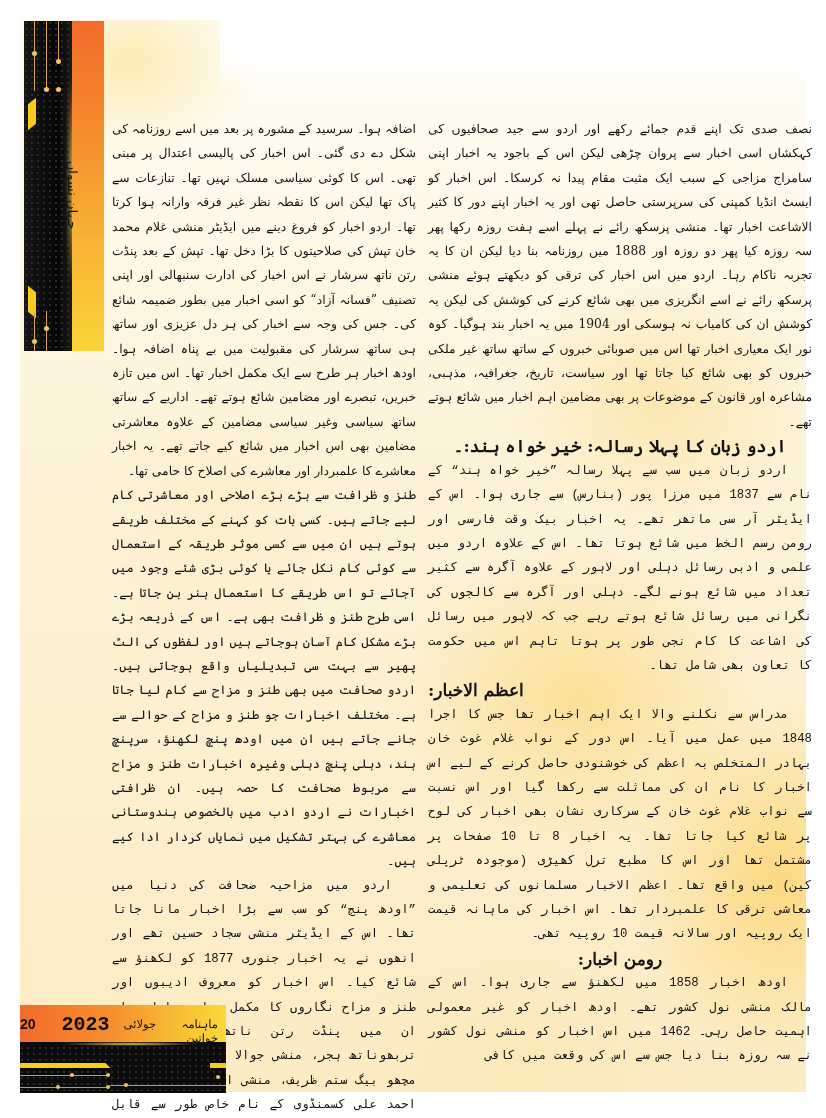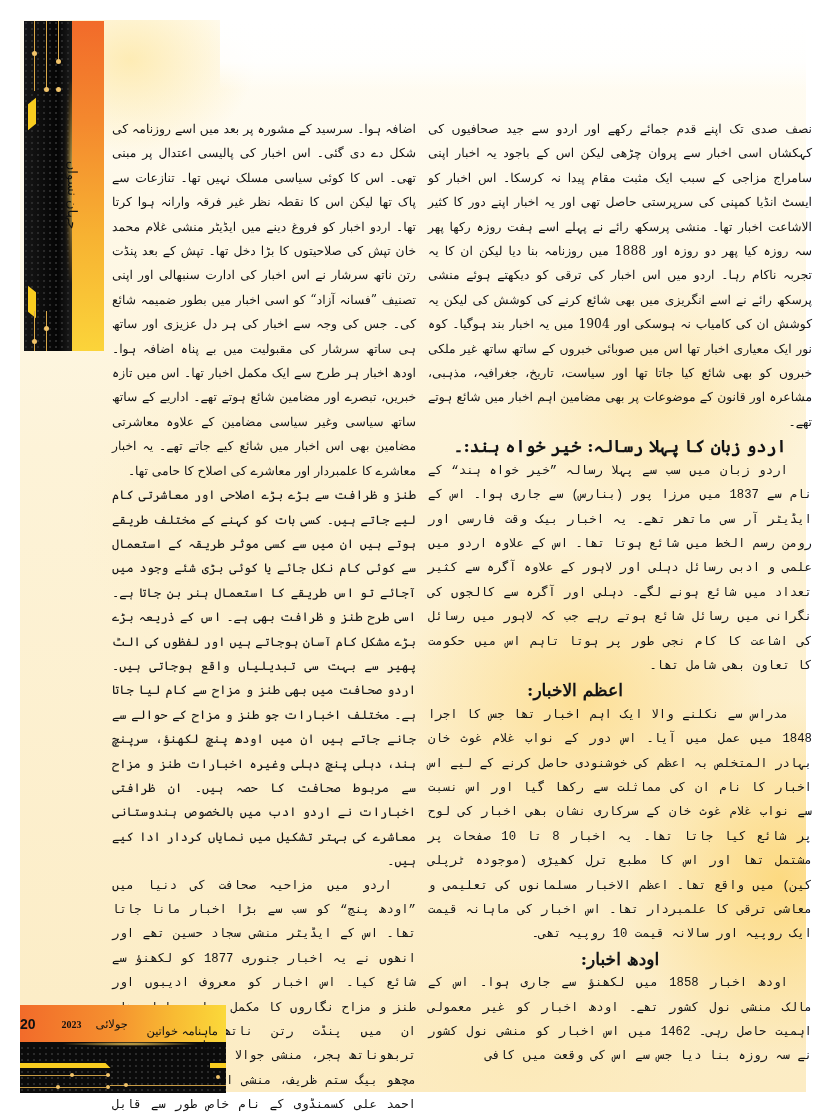--- a/index.html
+++ b/index.html
@@ -62,21 +62,21 @@
     color: #141414;
   }
   .col-right { left: 428px; width: 384px; }
   .col-left { left: 112px; width: 304px; }
   .col p { margin: 0; }
   .col .indent { text-indent: 24px; font-family: Liberation Mono, monospace; }
   .col h3 {
     margin: 0; font-size: 17px; font-weight: bold; text-align: center;
     line-height: 24.4px;
   }
-  .col h3.start { text-align: center; padding-right: 90px; }
+  .col h3.start { text-align: left; padding-right: 90px; }
 
   
   .footer {
     position: absolute; left: 20px; top: 1005px; width: 206px; height: 88px; overflow: hidden;
     background: #0c0c0c;
   }
   .footer .band {
     position: absolute; left: 0; top: 0; width: 100%; height: 37px;
     background: linear-gradient(90deg, #f26b2a 0%, #f5902f 45%, #f8bb33 75%, #fbd93a 100%);
   }
@@ -94,21 +94,21 @@
   .footer .fdot { position: absolute; width: 4px; height: 4px; border-radius: 50%; background: #f2c46a; }
   .footer .fy { position: absolute; background: #f8cc1f; }
   .footer-text {
     position: absolute; top: 9px; left: 0; width: 100%; height: 20px;
     display: flex; align-items: center; justify-content: flex-start;
     direction: rtl; padding-right: 8px; box-sizing: border-box;
     font-size: 12.5px; color: #111;
   }
   .footer-text .mag { font-family: "DejaVu Serif", serif; font-size: 11.5px; margin-left: 14px; margin-top: 28px; }
   .footer-text .month { font-family: "DejaVu Serif", serif; font-size: 11.5px; margin-left: 14px; }
-  .footer-text .year { font-family: Liberation Serif, serif; font-weight: bold; font-size: 10px; margin-left: 26px; }
+  .footer-text .year { font-family: Liberation Mono, monospace; font-weight: bold; font-size: 20px; margin-left: 26px; }
   .footer-text .pg { font-family: "Liberation Sans", sans-serif; font-weight: bold; font-size: 14px; }
 </style>
 </head>
 <body>
 
 <div class="page">
   <div class="page-top-white"></div>
 </div>
 
 <div class="side-bar">
@@ -130,21 +130,21 @@
   <div class="orange"></div>
 </div>
 <div class="side-label">جہانِ نسواں</div>
 
 <div class="col col-right">
   <p>نصف صدی تک اپنے قدم جمائے رکھے اور اردو سے جید صحافیوں کی کہکشاں اسی اخبار سے پروان چڑھی لیکن اس کے باجود یہ اخبار اپنی سامراج مزاجی کے سبب ایک مثبت مقام پیدا نہ کرسکا۔ اس اخبار کو ایسٹ انڈیا کمپنی کی سرپرستی حاصل تھی اور یہ اخبار اپنے دور کا کثیر الاشاعت اخبار تھا۔ منشی پرسکھ رائے نے پہلے اسے ہفت روزہ رکھا پھر سہ روزہ کیا پھر دو روزہ اور 1888 میں روزنامہ بنا دیا لیکن ان کا یہ تجربہ ناکام رہا۔ اردو میں اس اخبار کی ترقی کو دیکھتے ہوئے منشی پرسکھ رائے نے اسے انگریزی میں بھی شائع کرنے کی کوشش کی لیکن یہ کوشش ان کی کامیاب نہ ہوسکی اور 1904 میں یہ اخبار بند ہوگیا۔ کوہ نور ایک معیاری اخبار تھا اس میں صوبائی خبروں کے ساتھ ساتھ غیر ملکی خبروں کو بھی شائع کیا جاتا تھا اور سیاست، تاریخ، جغرافیہ، مذہبی، مشاعرہ اور قانون کے موضوعات پر بھی مضامین اہم اخبار میں شائع ہوتے تھے۔</p>
   <h3>اردو زبان کا پہلا رسالہ: خیر خواہ ہند:۔</h3>
   <p class="indent">اردو زبان میں سب سے پہلا رسالہ ”خیر خواہ ہند“ کے نام سے 1837 میں مرزا پور (بنارس) سے جاری ہوا۔ اس کے ایڈیٹر آر سی ماتھر تھے۔ یہ اخبار بیک وقت فارسی اور رومن رسم الخط میں شائع ہوتا تھا۔ اس کے علاوہ اردو میں علمی و ادبی رسائل دہلی اور لاہور کے علاوہ آگرہ سے کثیر تعداد میں شائع ہونے لگے۔ دہلی اور آگرہ سے کالجوں کی نگرانی میں رسائل شائع ہوتے رہے جب کہ لاہور میں رسائل کی اشاعت کا کام نجی طور پر ہوتا تاہم اس میں حکومت کا تعاون بھی شامل تھا۔</p>
   <h3 class="start">اعظم الاخبار:</h3>
   <p class="indent">مدراس سے نکلنے والا ایک اہم اخبار تھا جس کا اجرا 1848 میں عمل میں آیا۔ اس دور کے نواب غلام غوث خان بہادر المتخلص بہ اعظم کی خوشنودی حاصل کرنے کے لیے اس اخبار کا نام ان کی مماثلت سے رکھا گیا اور اس نسبت سے نواب غلام غوث خان کے سرکاری نشان بھی اخبار کی لوح پر شائع کیا جاتا تھا۔ یہ اخبار 8 تا 10 صفحات پر مشتمل تھا اور اس کا مطبع ترل کھیڑی (موجودہ ٹرپلی کین) میں واقع تھا۔ اعظم الاخبار مسلمانوں کی تعلیمی و معاشی ترقی کا علمبردار تھا۔ اس اخبار کی ماہانہ قیمت ایک روپیہ اور سالانہ قیمت 10 روپیہ تھی۔</p>
-  <h3>اودھ اخبار:</h3>
+  <h3>رومن اخبار:</h3>
   <p class="indent">اودھ اخبار 1858 میں لکھنؤ سے جاری ہوا۔ اس کے مالک منشی نول کشور تھے۔ اودھ اخبار کو غیر معمولی اہمیت حاصل رہی۔ 1462 میں اس اخبار کو منشی نول کشور نے سہ روزہ بنا دیا جس سے اس کی وقعت میں کافی</p>
 </div>
 
 <div class="col col-left">
   <p>اضافہ ہوا۔ سرسید کے مشورہ پر بعد میں اسے روزنامہ کی شکل دے دی گئی۔ اس اخبار کی پالیسی اعتدال پر مبنی تھی۔ اس کا کوئی سیاسی مسلک نہیں تھا۔ تنازعات سے پاک تھا لیکن اس کا نقطہ نظر غیر فرقہ وارانہ ہوا کرتا تھا۔ اردو اخبار کو فروغ دینے میں ایڈیٹر منشی غلام محمد خان تپش کی صلاحیتوں کا بڑا دخل تھا۔ تپش کے بعد پنڈت رتن ناتھ سرشار نے اس اخبار کی ادارت سنبھالی اور اپنی تصنیف ”فسانہ آزاد“ کو اسی اخبار میں بطور ضمیمہ شائع کی۔ جس کی وجہ سے اخبار کی ہر دل عزیزی اور ساتھ ہی ساتھ سرشار کی مقبولیت میں بے پناہ اضافہ ہوا۔ اودھ اخبار ہر طرح سے ایک مکمل اخبار تھا۔ اس میں تازہ خبریں، تبصرے اور مضامین شائع ہوتے تھے۔ اداریے کے ساتھ ساتھ سیاسی وغیر سیاسی مضامین کے علاوہ معاشرتی مضامین بھی اس اخبار میں شائع کیے جاتے تھے۔ یہ اخبار معاشرے کا علمبردار اور معاشرے کی اصلاح کا حامی تھا۔</p>
   <p>طنز و ظرافت سے بڑے بڑے اصلاحی اور معاشرتی کام لیے جاتے ہیں۔ کسی بات کو کہنے کے مختلف طریقے ہوتے ہیں ان میں سے کسی موثر طریقہ کے استعمال سے کوئی کام نکل جائے یا کوئی بڑی شئے وجود میں آجائے تو اس طریقے کا استعمال ہنر بن جاتا ہے۔ اسی طرح طنز و ظرافت بھی ہے۔ اس کے ذریعہ بڑے بڑے مشکل کام آسان ہوجاتے ہیں اور لفظوں کی الٹ پھیر سے بہت سی تبدیلیاں واقع ہوجاتی ہیں۔ اردو صحافت میں بھی طنز و مزاح سے کام لیا جاتا ہے۔ مختلف اخبارات جو طنز و مزاح کے حوالے سے جانے جاتے ہیں ان میں اودھ پنچ لکھنؤ، سرپنچ ہند، دہلی پنچ دہلی وغیرہ اخبارات طنز و مزاح سے مربوط صحافت کا حصہ ہیں۔ ان ظرافتی اخبارات نے اردو ادب میں بالخصوص ہندوستانی معاشرے کی بہتر تشکیل میں نمایاں کردار ادا کیے ہیں۔</p>
   <p class="indent">اردو میں مزاحیہ صحافت کی دنیا میں ”اودھ پنچ“ کو سب سے بڑا اخبار مانا جاتا تھا۔ اس کے ایڈیٹر منشی سجاد حسین تھے اور انھوں نے یہ اخبار جنوری 1877 کو لکھنؤ سے شائع کیا۔ اس اخبار کو معروف ادیبوں اور طنز و مزاح نگاروں کا مکمل تعاون حاصل تھا۔ ان میں پنڈت رتن ناتھ سرشار، پنڈت تربھوناتھ ہجر، منشی جوالا پرساد برق، مرزا مچھو بیگ ستم ظریف، منشی احمد علی شوق اور احمد علی کسمنڈوی کے نام خاص طور سے قابل ذکر ہیں۔ ”اودھ پنچ“ ظرافت کا سرچشمہ تھا اور یہ ہندوستان کا پہلا مزاحیہ اردو اخبار تھا جس نے اپنے عہد کے انقلابی تبدیلیوں کے خلاف ردعمل کا اظہار کیا۔ اودھ پنچ اخبار تقریباً 36 سال تک نکلتا رہا۔ اس دوران اس میں بہت سی</p>
 </div>
 
 <div class="footer">

